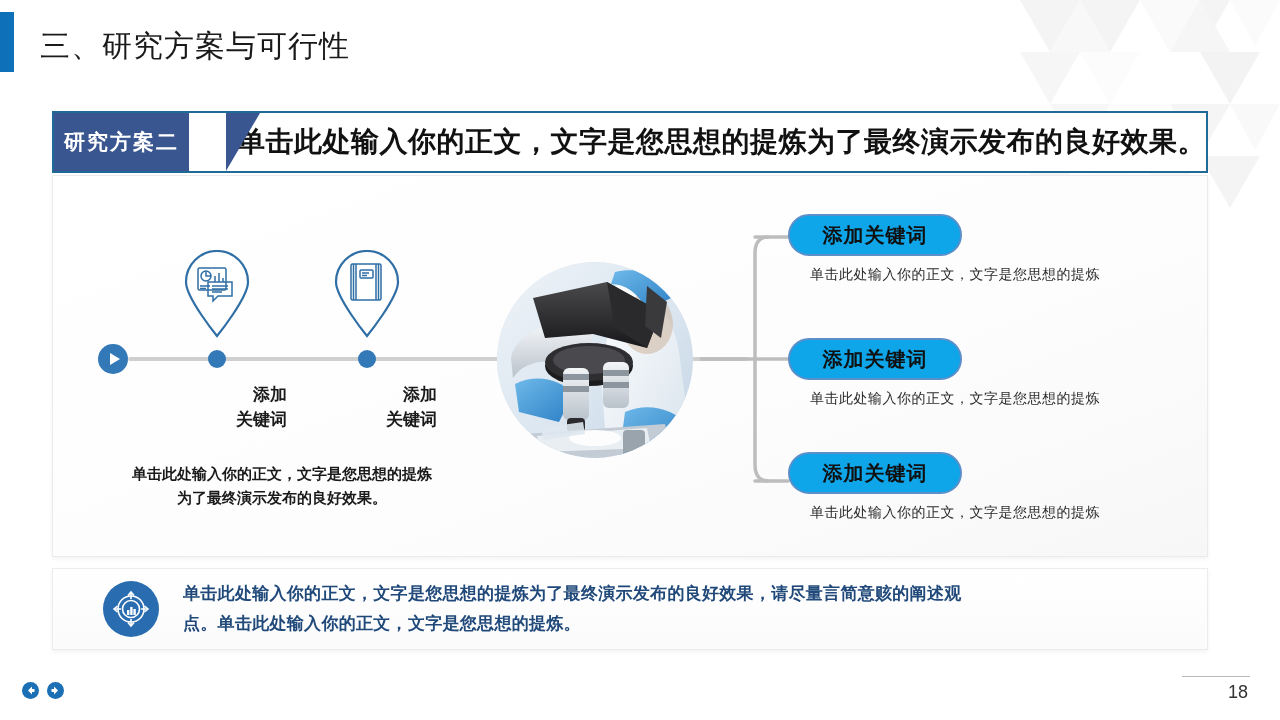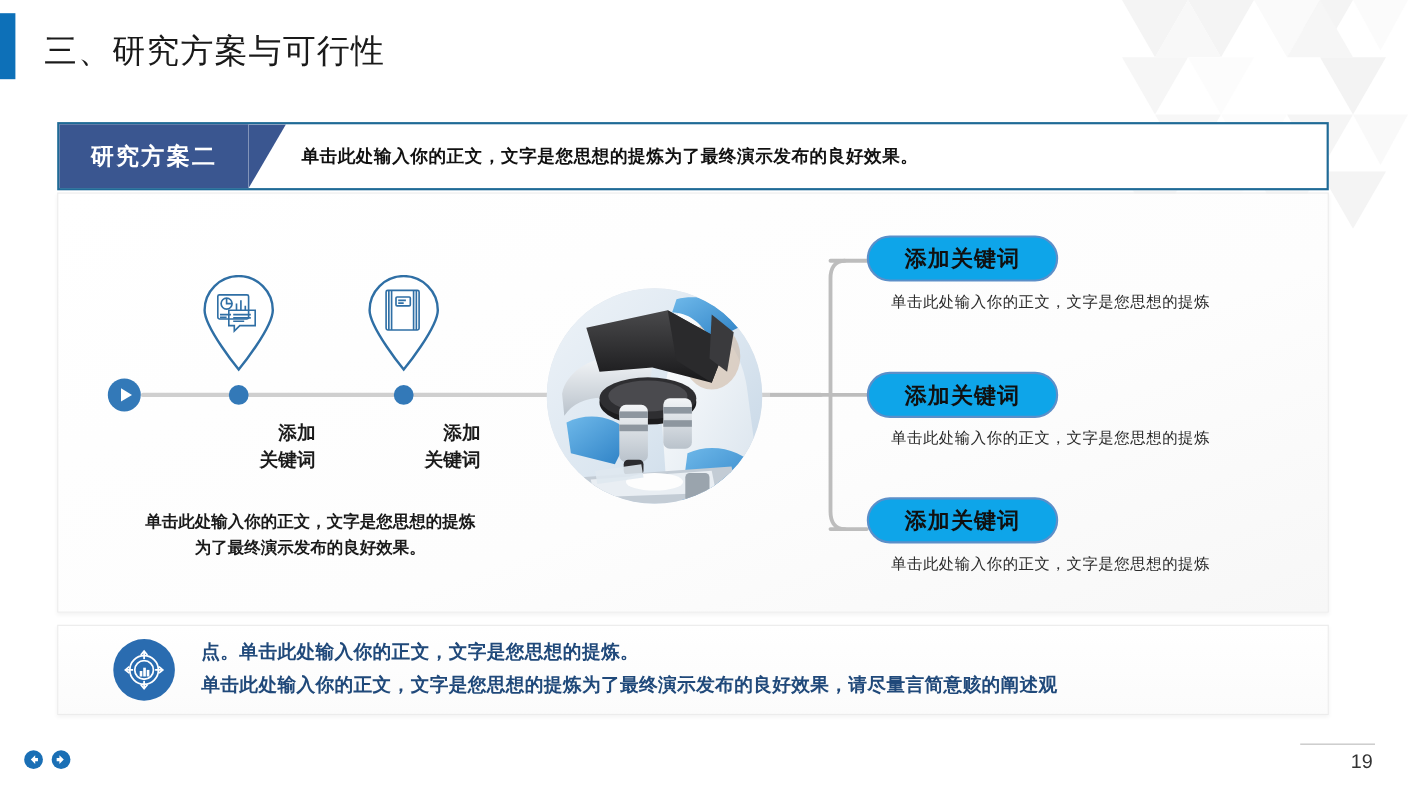--- a/index.html
+++ b/index.html
@@ -52,21 +52,21 @@
   .banner-slant {
     position: absolute; left: 172px; top: 0;
     width: 34px; height: 100%;
     background: #3a5690;
     clip-path: polygon(0 0, 100% 0, 0 100%, 0 100%);
   }
   .banner-text {
     flex: 1;
     display: flex; align-items: center;
     padding-left: 48px;
-    font-size: 16px; font-weight: bold; color: #111111;
+    font-size: 28px; font-weight: bold; color: #111111;
     letter-spacing: 0.5px;
     font-family: "DejaVu Sans", "Liberation Sans", sans-serif;
     white-space: nowrap;
   }
 
   
   .content-card {
     position: absolute; left: 52px; top: 175px;
     width: 1156px; height: 382px;
     background: linear-gradient(160deg, #ffffff 0%, #fdfdfd 60%, #f7f7f7 100%);
@@ -398,33 +398,33 @@
           <path d="M6.5 17 L3 20 L6.5 23 M33.5 17 L37 20 L33.5 23"></path>
         </g>
         <g fill="#ffffff">
           <rect x="16" y="21" width="2.4" height="5"></rect>
           <rect x="19.2" y="18" width="2.4" height="8"></rect>
           <rect x="22.4" y="20" width="2.4" height="6"></rect>
         </g>
       </svg>
     </div>
     <div class="note-text">
+      <div>单击此处输入你的正文，文字是您思想的提炼为了最终演示发布的良好效果，请尽量言简意赅的阐述观</div>
       <div>点。单击此处输入你的正文，文字是您思想的提炼。</div>
-      <div>单击此处输入你的正文，文字是您思想的提炼为了最终演示发布的良好效果，请尽量言简意赅的阐述观</div>
     </div>
   </div>
 
   <div class="nav-btns">
     <div class="nav-btn">
       <svg width="11" height="11" viewBox="0 0 11 11">
           <path d="M7 1.5 L3 5.5 L7 9.5 L7 7 L9.5 7 L9.5 4 L7 4 Z" fill="#ffffff"></path>
         </svg>
     </div>
     <div class="nav-btn">
       <svg width="11" height="11" viewBox="0 0 11 11">
           <path d="M4 1.5 L8 5.5 L4 9.5 L4 7 L1.5 7 L1.5 4 L4 4 Z" fill="#ffffff"></path>
         </svg>
     </div>
   </div>
   <div class="footer-rule"></div>
-  <div class="page-num">19</div>
+  <div class="page-num">18</div>
 
 </div>
 
 </body></html>

